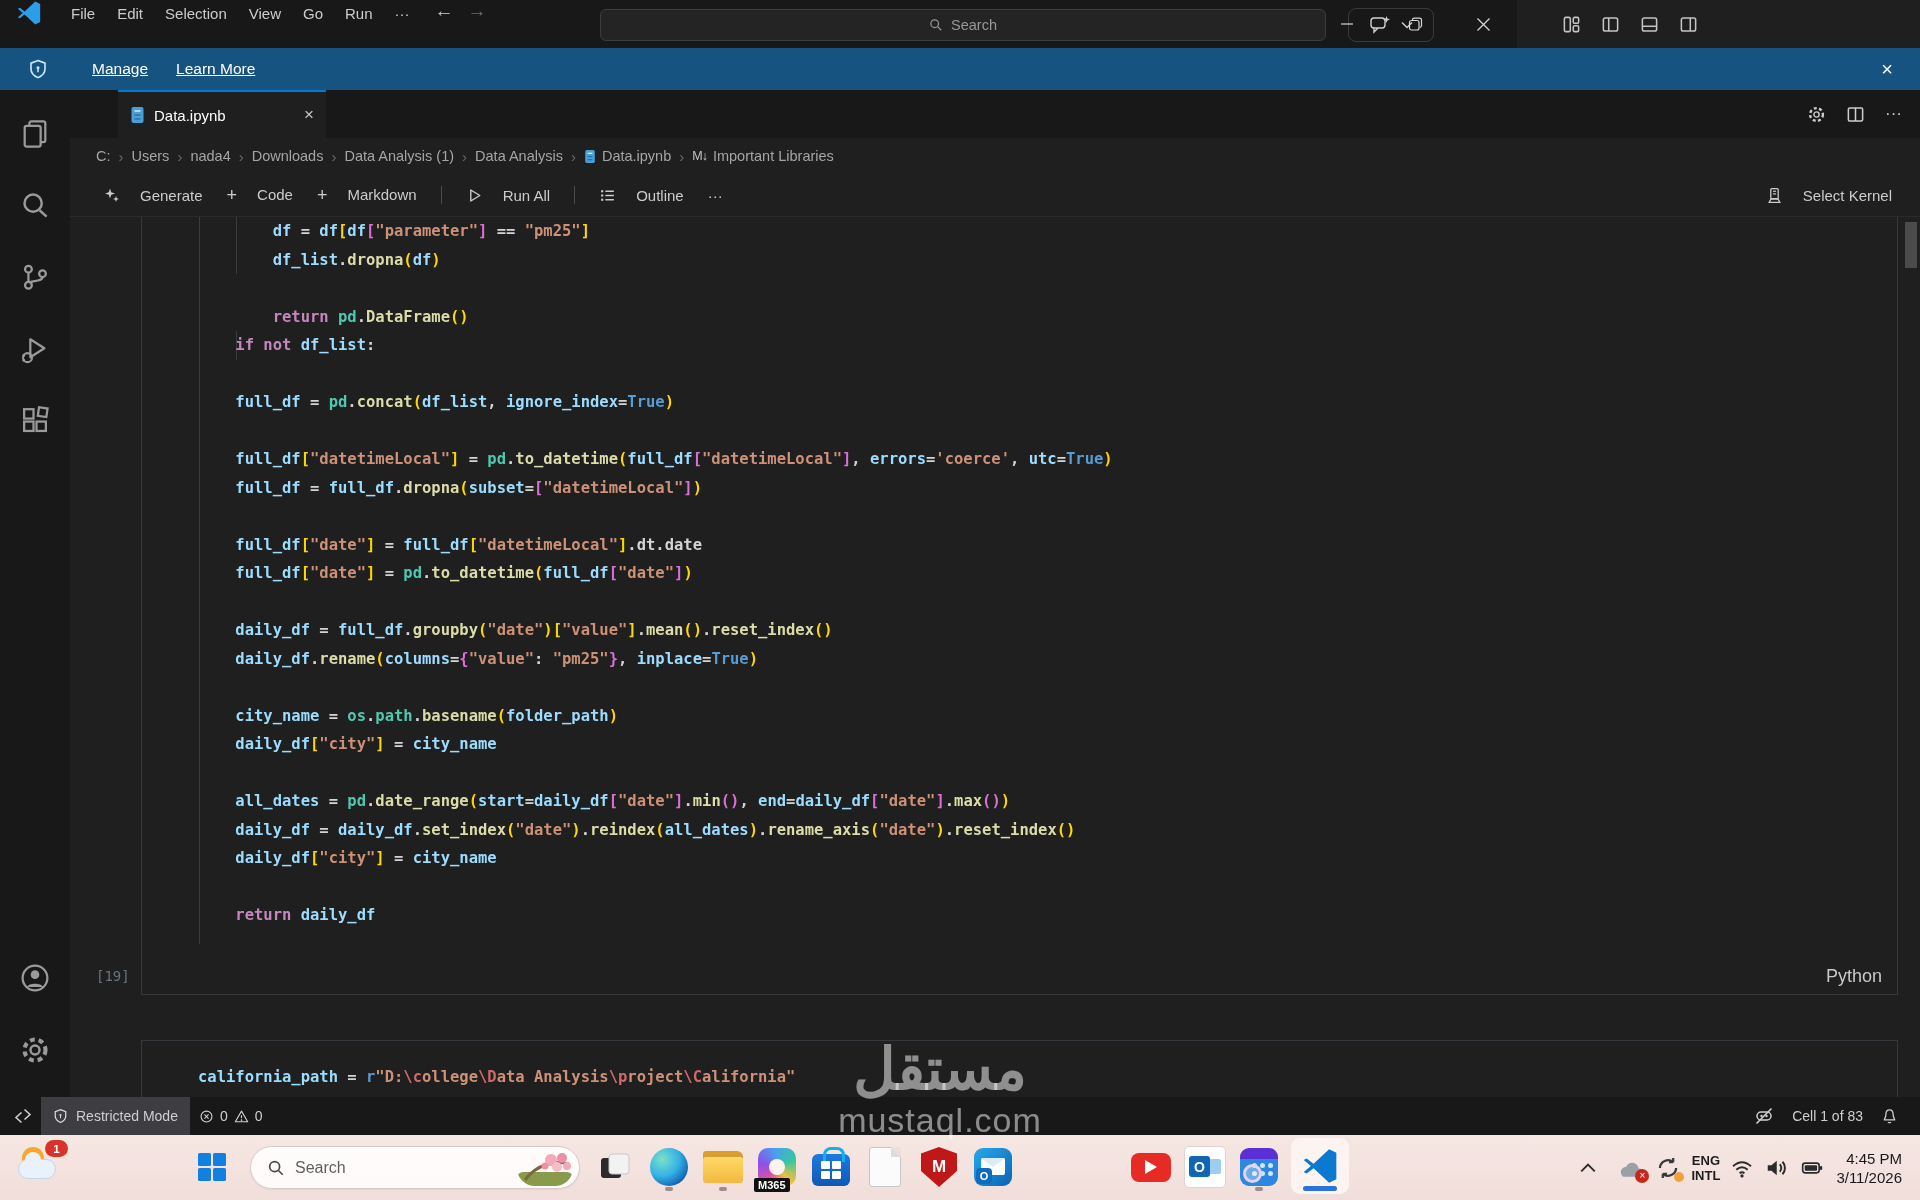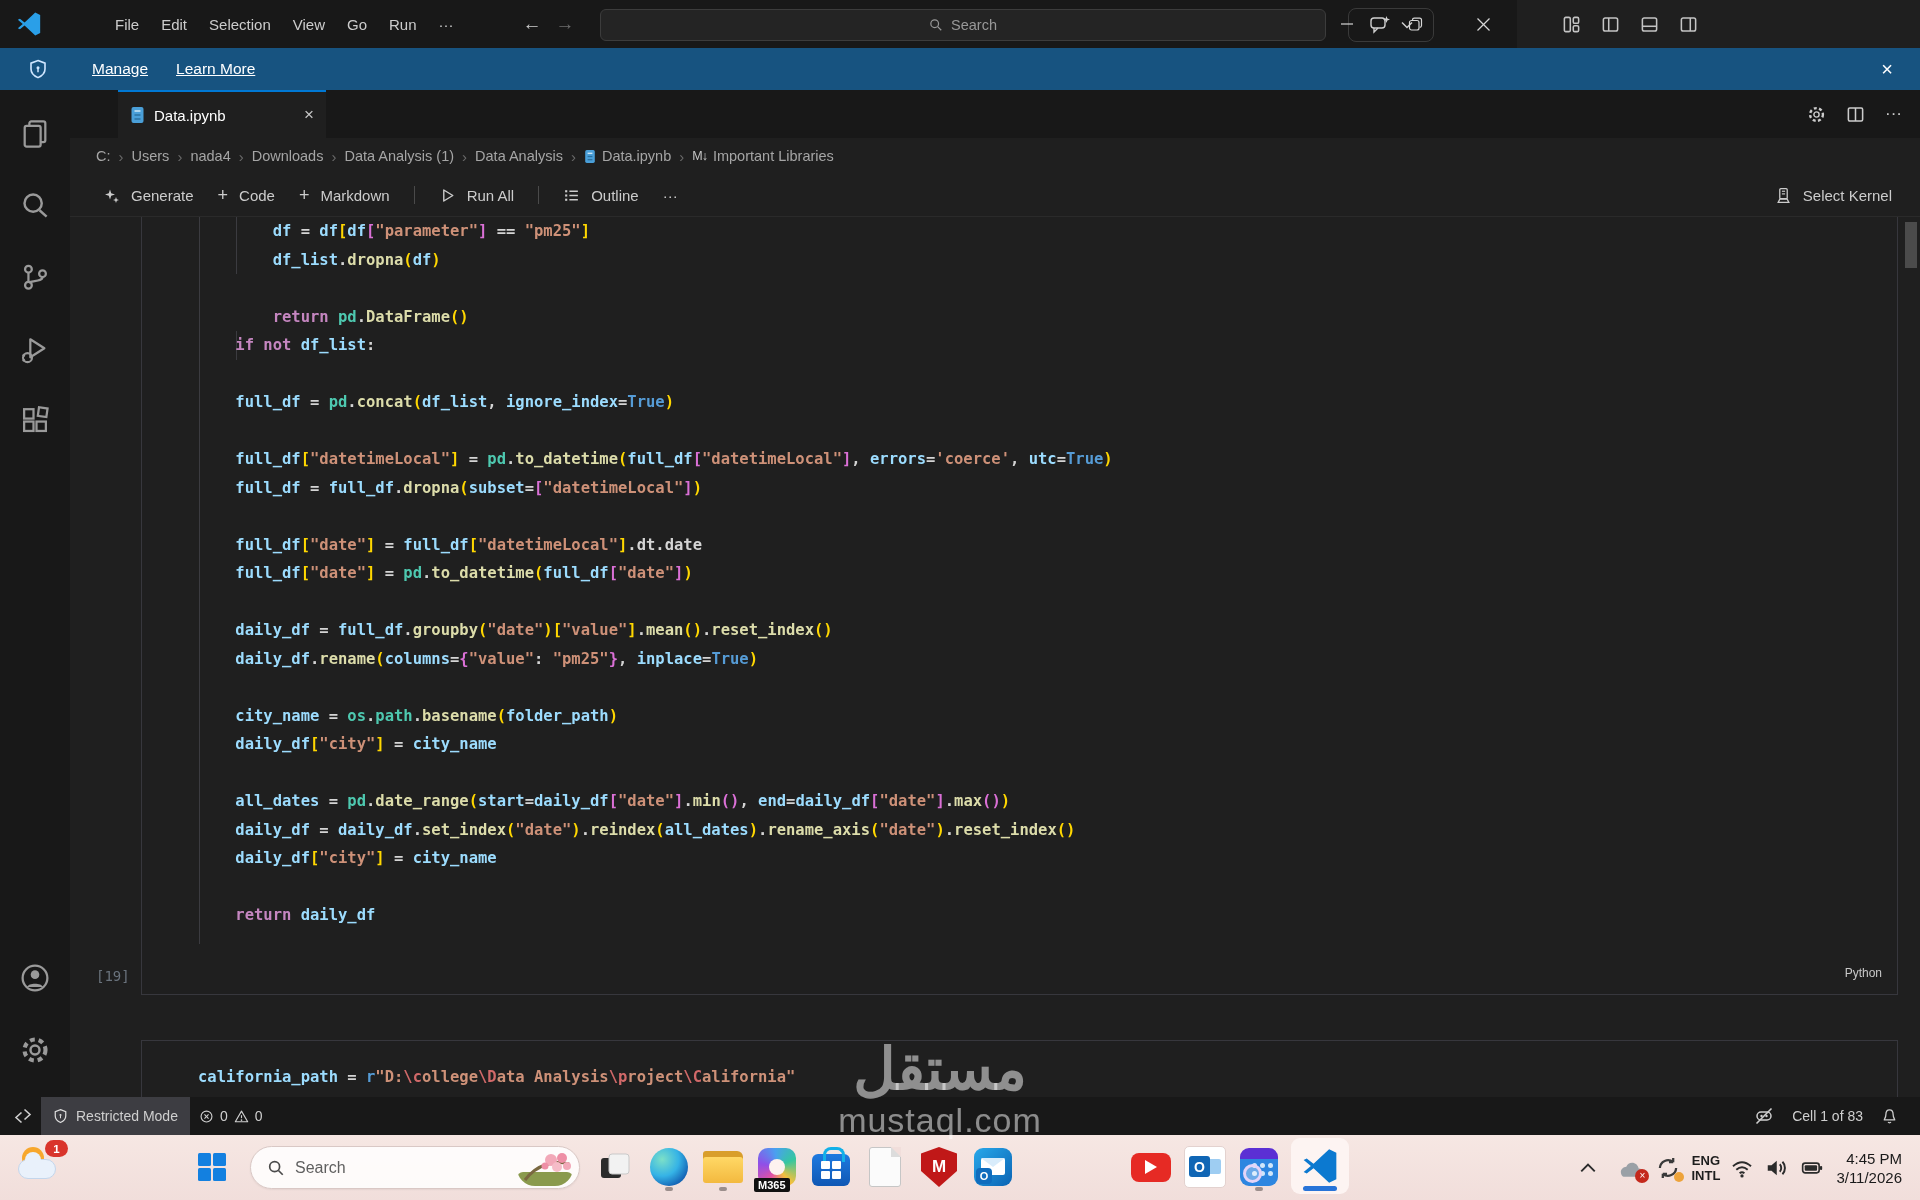--- a/index.html
+++ b/index.html
@@ -2,21 +2,21 @@
 <html style="--accent: #0078d4; --titlebar_bg: #181818; --editor_bg: #1f1f1f; --banner_bg: #175380; --statusbar_bg: #181818; --taskbar_bg: #f4e2df; --cell_border: #37373d; --tok_default: #d4d4d4; --tok_variable: #9cdcfe; --tok_keyword: #c586c0; --tok_module: #4ec9b0; --tok_function: #dcdcaa; --tok_string: #ce9178; --tok_constant: #569cd6; --tok_bracket1: #ffd700; --tok_bracket2: #da70d6; --tok_bracket3: #179fff; --tok_invalid: #d16969;"><head>
 <meta charset="utf-8">
 <style>
   html,body{margin:0;padding:0;background:#000;}
   .screen{position:relative;width:1920px;height:1200px;overflow:hidden;background:#1f1f1f;
     font-family:"Liberation Sans",sans-serif;color:#cccccc;}
   svg{display:block;}
 
   
   .titlebar{position:absolute;left:0;top:0;width:1517px;height:48px;background:var(--titlebar_bg);
-    display:flex;align-items:center;gap:44px;}
+    display:flex;align-items:flex-start;}
   .tb-logo{margin-left:16px;width:26px;height:26px;flex:0 0 auto;}
   .menu{display:flex;align-items:center;margin-left:18px;}
   .menu-item{padding:5px 11px;font-size:15px;color:#cccccc;border-radius:5px;cursor:default;}
   .nav-arrows{display:flex;align-items:center;margin-left:14px;gap:14px;font-size:19px;}
   .nav-back{color:#cfcfcf;}
   .nav-fwd{color:#6e6e6e;}
   .cmd-center{position:absolute;left:600px;top:9px;width:724px;height:30px;background:#242424;
     border:1px solid #3c3c3c;border-radius:6px;display:flex;align-items:center;justify-content:center;
     gap:8px;color:#989898;font-size:14.5px;}
   .copilot-btn{position:absolute;left:1348px;top:8px;width:84px;height:32px;border:1px solid #3a3a3a;
@@ -52,42 +52,42 @@
 
   
   .breadcrumb{height:36px;display:flex;align-items:center;font-size:14.5px;color:#a5a5a5;padding-left:26px;gap:8px;}
   .crumb{cursor:pointer;display:flex;align-items:center;gap:6px;}
   .crumb-sep{color:#6a6a6a;font-size:15px;}
   .md-glyph{font-size:12.5px;color:#c5c5c5;letter-spacing:-1px;}
 
   
   .nbtoolbar{height:43px;display:flex;align-items:center;padding:0 20px 0 26px;gap:8px;
     border-bottom:1px solid #2a2a2a;box-sizing:border-box;font-size:15px;color:#cccccc;}
-  .ntb-btn{display:flex;align-items:flex-end;gap:11px;padding:4px 8px;border-radius:5px;}
+  .ntb-btn{display:flex;align-items:flex-start;gap:20px;padding:4px 8px;border-radius:5px;}
   .ntb-divider{width:1px;height:18px;background:#4a4a4a;margin:0 8px;}
   .ntb-right{margin-left:auto;display:flex;align-items:center;gap:8px;}
   .plus{font-size:18px;color:#cccccc;line-height:1;}
 
   
   .editor{position:relative;flex:1;overflow:hidden;background:var(--editor_bg);}
   .cell-frame{position:absolute;left:71px;right:22px;border:1px solid var(--cell_border);background:#1f1f1f;}
   .cell1{top:-10px;height:786px;}
   .cell2{top:823px;height:220px;}
   .code-block{position:absolute;left:128px;font-family:"DejaVu Sans Mono",monospace;font-size:15.5px;font-weight:600;}
   .cell1-code{top:0;}
   .cell2-code{top:846px;}
   .code-line{height:28.5px;line-height:28.5px;white-space:pre;}
   .tw{color:var(--tok_default);} .tv{color:var(--tok_variable);} .tk{color:var(--tok_keyword);}
   .tt{color:var(--tok_module);} .tf{color:var(--tok_function);} .ts{color:var(--tok_string);}
   .tn{color:var(--tok_constant);} .tg{color:var(--tok_bracket1);} .tp{color:var(--tok_bracket2);}
   .te{color:var(--tok_invalid);}
   .indent-guide{position:absolute;width:1px;background:#3b3b40;}
   .exec-count{position:absolute;left:26px;top:751px;font-family:"DejaVu Sans Mono",monospace;
     font-size:14px;color:#6a737d;}
-  .lang-label{position:absolute;right:38px;top:749px;font-size:12px;color:#c8c8c8;}
+  .lang-label{position:absolute;right:38px;top:749px;font-size:18px;color:#c8c8c8;}
   .scroll-thumb{position:absolute;right:3px;top:5px;width:12px;height:46px;background:#4b4b4b;}
 
   
   .statusbar{position:absolute;left:0;top:1097px;width:1920px;height:38px;background:var(--statusbar_bg);
     display:flex;align-items:center;font-size:14px;color:#cfcfcf;}
   .sb-item{display:flex;align-items:center;gap:6px;padding:0 9px;height:100%;}
   .sb-prominent{background:#3d3d42;padding:0 12px;gap:8px;}
   .sb-right{margin-left:auto;display:flex;align-items:center;height:100%;}
 
   

